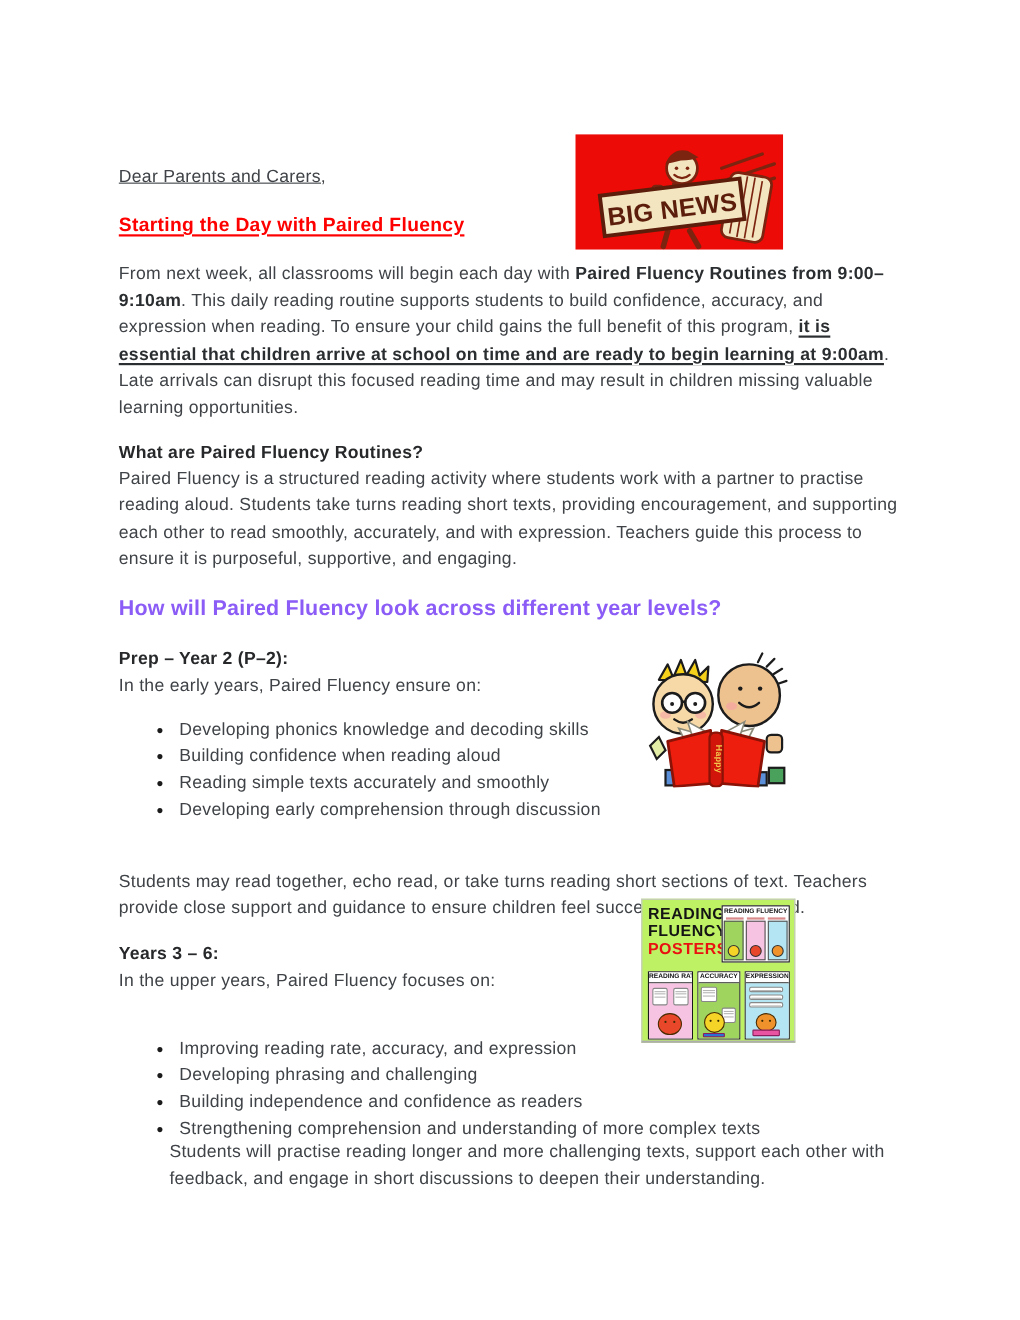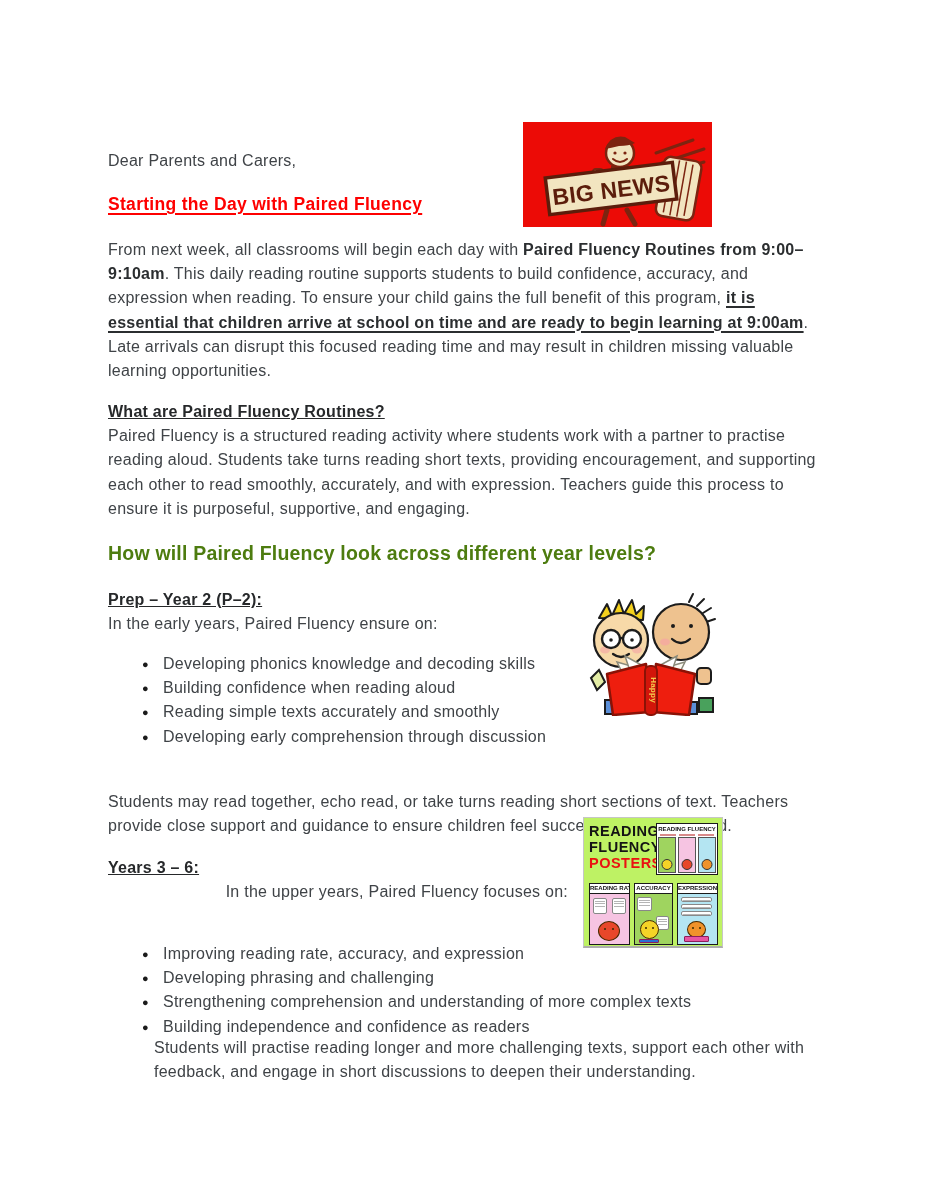--- a/index.html
+++ b/index.html
@@ -10,54 +10,54 @@
     height: 1200px;
     background: #ffffff;
     font-family: "Liberation Sans", "DejaVu Sans", sans-serif;
     color: #3f4347;
     font-size: 16px;
     letter-spacing: 0.25px;
     line-height: 24.2px;
     overflow: hidden;
   }
   .tb { position: absolute; left: 108px; width: 712px; }
-  .greeting { top: 149px; }
+  .greeting { top: 149px; text-decoration: underline; }
   .doc-title {
     top: 192px;
     color: #fe0000;
     font-weight: bold;
     font-size: 17.5px;
     text-decoration: underline;
     text-decoration-thickness: 2px;
     text-underline-offset: 3px;
     letter-spacing: 0.3px;
   }
   .para1 { top: 238px; }
   .b { font-weight: bold; color: #2b2e30; }
   .bu {
     font-weight: bold; color: #2b2e30;
     text-decoration: underline;
     text-decoration-thickness: 2px;
     text-underline-offset: 3px;
   }
   .what-block { top: 400px; }
-  .sub-head { font-weight: bold; color: #26282a; text-decoration: underline; }
+  .sub-head { font-weight: bold; color: #26282a; }
   .h2 {
     top: 541px;
     font-size: 19.5px;
     font-weight: bold;
-    color: #4d7c0f;
+    color: #8b5cf6;
     letter-spacing: 0.2px;
   }
   .p2-head   { top: 588px; width: 460px; }
   .p2-intro  { top: 612px; width: 460px; }
   .ul1       { top: 652px; }
   .p2-outro  { top: 766px; margin-top: 24px; }
   .y36-head  { top: 856px; width: 460px; }
-  .y36-intro { top: 880px; width: 460px; text-align: right; }
+  .y36-intro { top: 880px; width: 460px; }
   .ul2       { top: 922px; margin-top: 20px; }
   .y36-outro { top: 1036px; margin-left: 46px; }
   ul.blist { list-style: none; }
   ul.blist li { position: relative; padding-left: 55px; }
   ul.blist li::before {
     content: "●";
     position: absolute;
     left: 34px;
     top: 0;
     font-size: 11px;
@@ -131,22 +131,22 @@
     <li>Reading simple texts accurately and smoothly</li>
     <li>Developing early comprehension through discussion</li>
   </ul>
   <p class="tb p2-outro">Students may read together, echo read, or take turns reading short sections of text. Teachers provide close support and guidance to ensure children feel successful and motivated.</p>
 
   <div class="tb sub-head y36-head">Years 3 – 6:</div>
   <div class="tb y36-intro">In the upper years, Paired Fluency focuses on:</div>
   <ul class="tb blist ul2">
     <li>Improving reading rate, accuracy, and expression</li>
     <li>Developing phrasing and challenging</li>
+    <li>Building independence and confidence as readers</li>
     <li>Strengthening comprehension and understanding of more complex texts</li>
-    <li>Building independence and confidence as readers</li>
   </ul>
   <p class="tb y36-outro">Students will practise reading longer and more challenging texts, support each other with feedback, and engage in short discussions to deepen their understanding.</p>
 
   <svg class="img-abs bignews" viewBox="0 0 189 105" aria-hidden="true">
     <rect width="189" height="105" fill="#ec0b06"></rect>
 
     <g stroke="#7c2410" stroke-width="3" stroke-linecap="round">
       <line x1="133" y1="31" x2="170" y2="18"></line>
       <line x1="139" y1="41" x2="181" y2="27"></line>
       <line x1="152" y1="49" x2="181" y2="40"></line>

